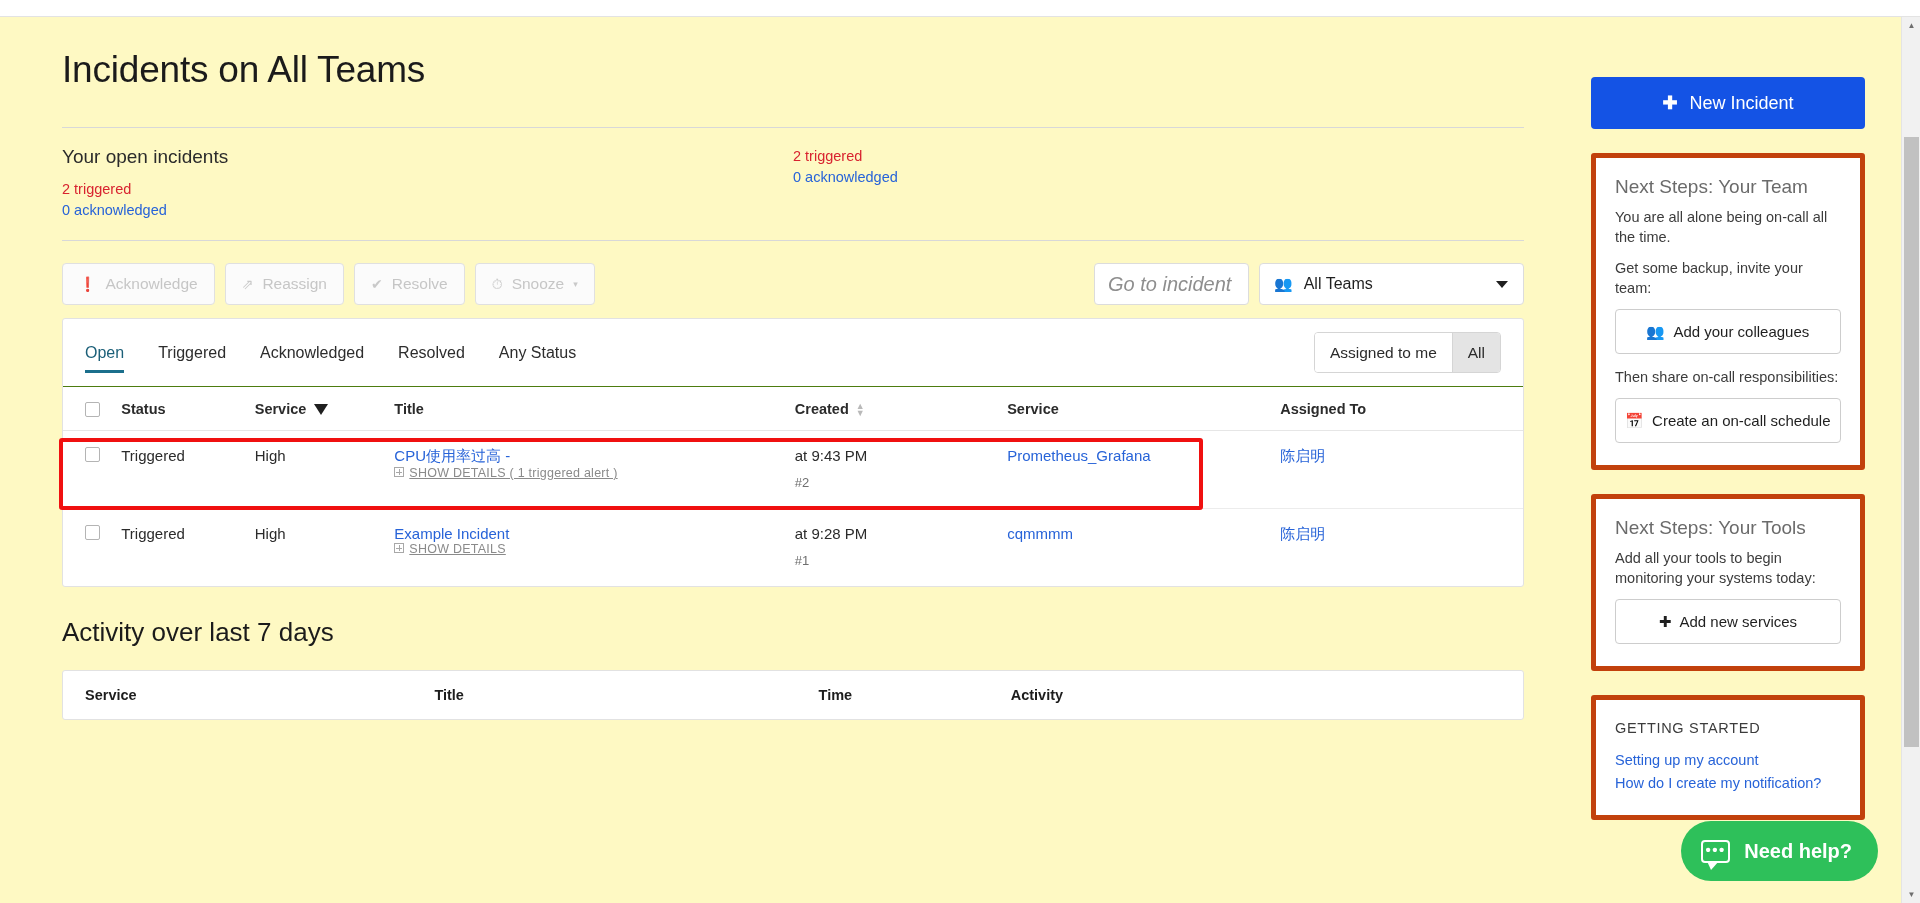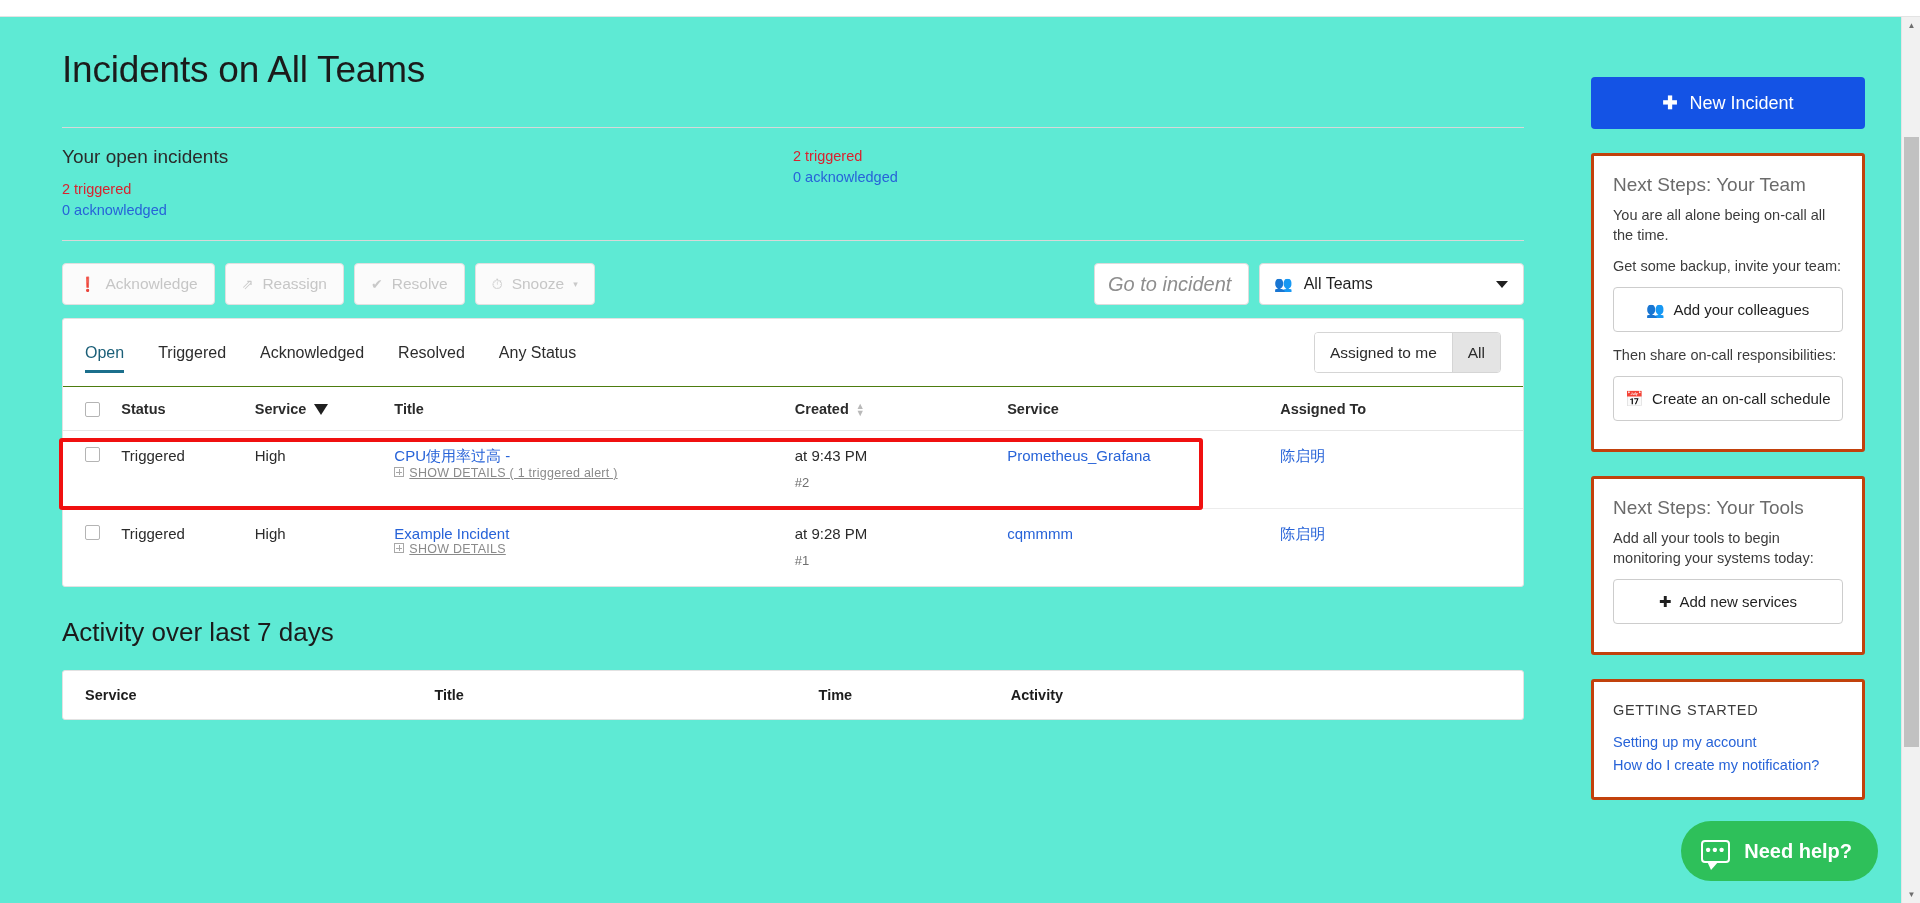--- a/index.html
+++ b/index.html
@@ -43,21 +43,21 @@
     background: #f4f4f4;
     border-radius: 3px;
   }
 
   
   .page {
     position: absolute;
     top: 17px; left: 0;
     width: 1901px;
     height: 886px;
-    background: #5eead4;
+    background: #fef9c3;
   }
 
   .content {
     position: absolute;
     left: 62px; top: 0;
     width: 1462px;
   }
 
   h1.page-title {
     font-size: 37px;
@@ -391,21 +391,21 @@
     border-radius: 4px;
     color: #fff;
     font-size: 18px;
     display: flex; align-items: center; justify-content: center;
   }
   .new-incident .plus { font-size: 18px; margin-right: 12px; font-weight: 700; }
 
   .card {
     margin-top: 24px;
     background: #fff;
-    border: 3px solid #c2410c;
+    border: 5px solid #c2410c;
     border-radius: 3px;
     padding: 18px 19px 20px 19px;
   }
   .card h3 {
     font-size: 19px;
     font-weight: 400;
     color: #6b6b6b;
     margin: 0 0 9px 0;
   }
   .card p {
@@ -421,21 +421,21 @@
     background: #fff;
     color: #1f1f1f;
     font-size: 15px;
     line-height: 21px;
     padding: 11px 8px;
     text-align: center;
     margin-bottom: 13px;
     font-family: "Liberation Sans", sans-serif;
   }
   .card-btn .ic { margin-right: 8px; }
-  .card-btn:last-child { margin-bottom: 8px; }
+  .card-btn:last-child { margin-bottom: 2px; }
 
   .gs-label {
     font-size: 13px;
     letter-spacing: 0.7px;
     color: #8b8b8b;
     margin: 0 0 11px 0;
   }
   .gs-link {
     display: block;
     color: #2763d8;

